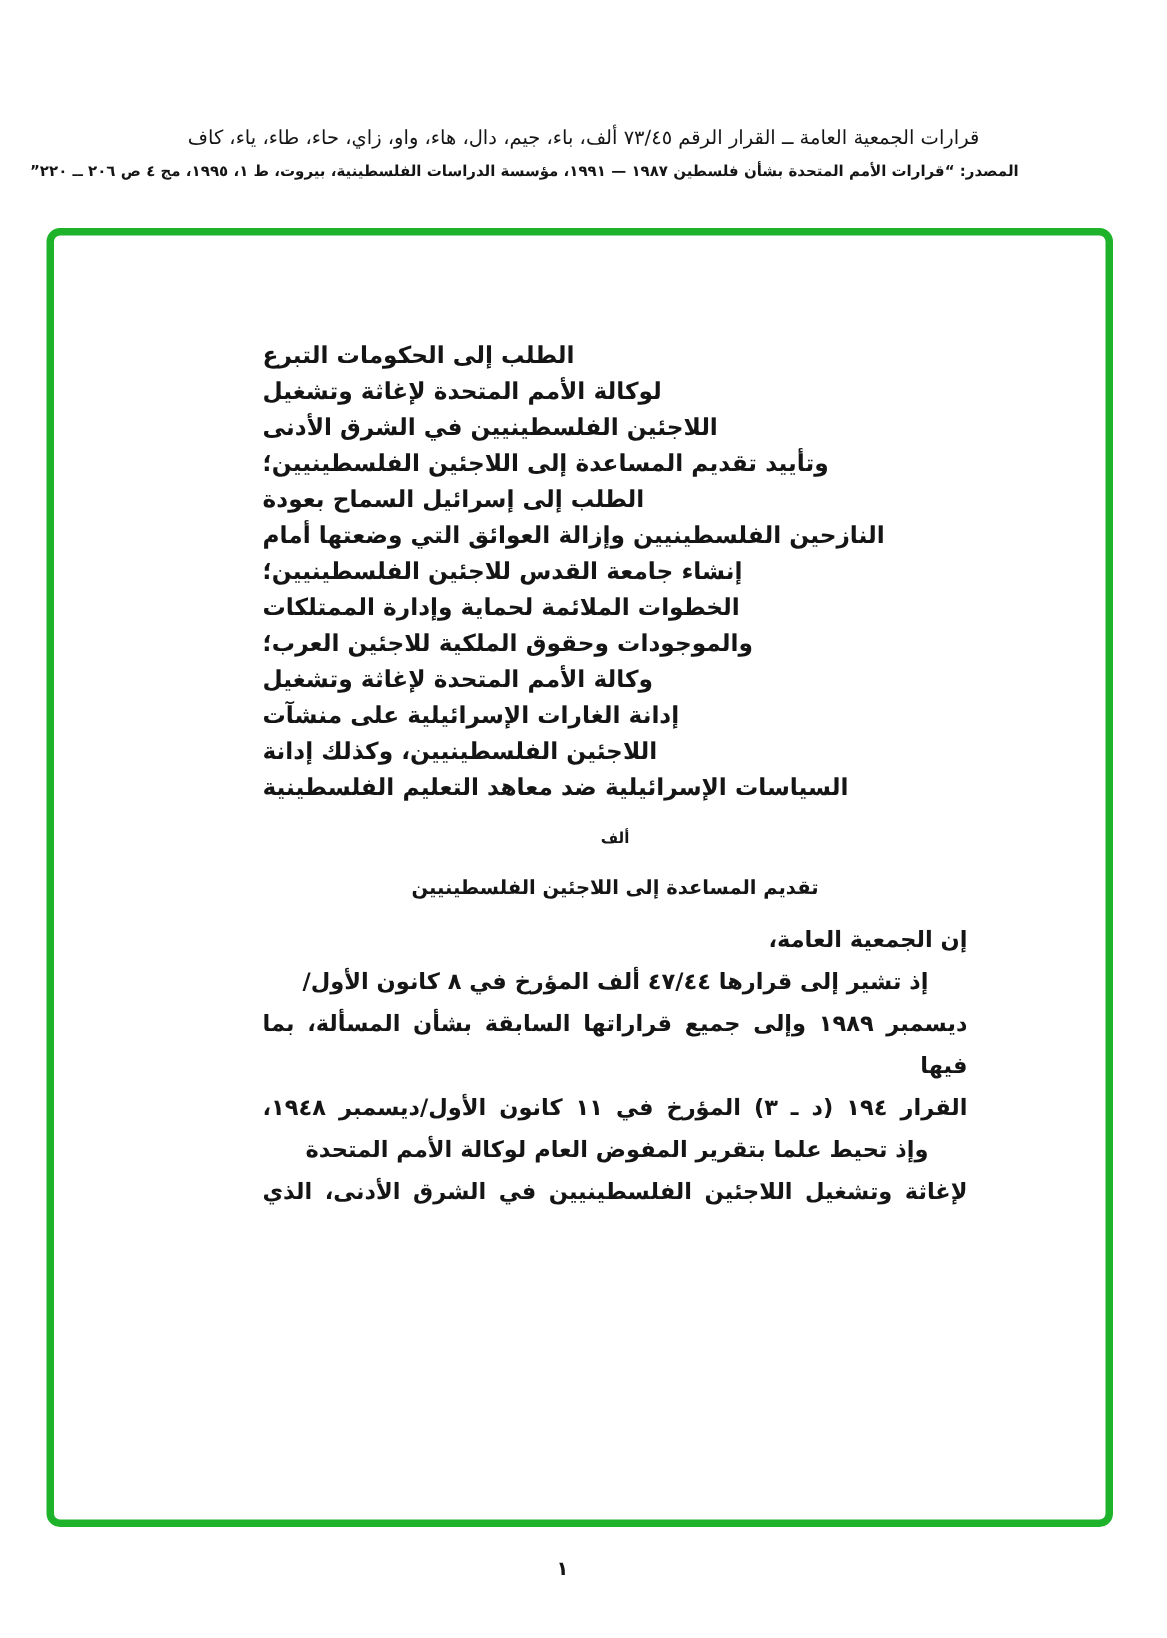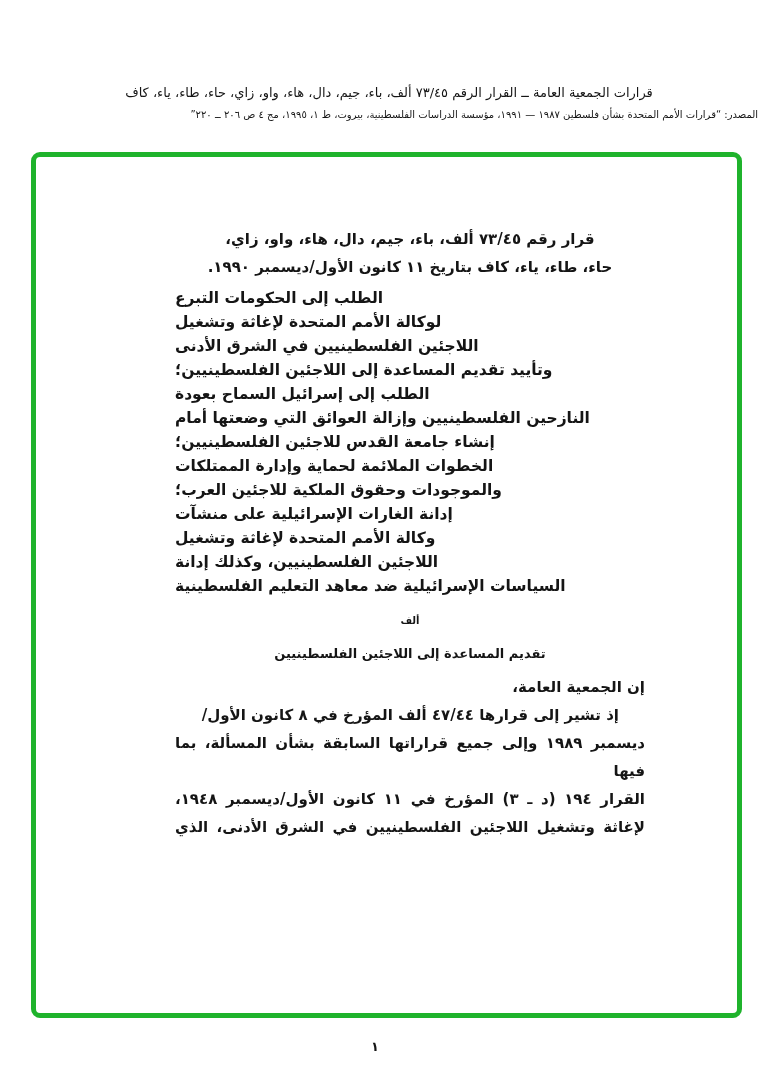--- a/index.html
+++ b/index.html
@@ -12,22 +12,22 @@
     overflow: hidden;
   }
   .hdr-title {
     position: absolute; top: 84px; left: 20px; right: 20px;
     direction: rtl; text-align: center;
     font-size: 13px; font-weight: normal; line-height: 17px;
     letter-spacing: 0.2px;
   }
   .hdr-source {
     position: absolute; top: 108px; left: 20px; right: 20px;
-    direction: rtl; text-align: right;
-    font-size: 10px; font-weight: normal; line-height: 14px;
+    direction: rtl; text-align: left;
+    font-size: 10px; font-weight: bold; line-height: 14px;
   }
   .green-box {
     position: absolute; left: 31px; top: 152px;
     width: 711px; height: 866px;
     box-sizing: border-box;
     border: 5px solid #1fb32c;
     border-radius: 9px;
     background: #ffffff;
   }
   .content {
@@ -72,52 +72,51 @@
 </style>
 </head>
 <body>
 
 <div class="hdr-title">قرارات الجمعية العامة ــ القرار الرقم ٧٣/٤٥ ألف، باء، جيم، دال، هاء، واو، زاي، حاء، طاء، ياء، كاف</div>
 <div class="hdr-source">المصدر: “قرارات الأمم المتحدة بشأن فلسطين ١٩٨٧ — ١٩٩١، مؤسسة الدراسات الفلسطينية، بيروت، ط ١، ١٩٩٥، مج ٤ ص ٢٠٦ ــ ٢٢٠”</div>
 
 <div class="green-box">
   <div class="content">
 
-    <div class="opening">
-      <div>قرار رقم ٧٣/٤٥ ألف، باء، جيم، دال، هاء، واو، زاي،</div>
-      <div>حاء، طاء، ياء، كاف بتاريخ ١١ كانون الأول/ديسمبر ١٩٩٠.</div>
-    </div>
 
     <div class="title-block">
       <div>الطلب إلى الحكومات التبرع</div>
       <div>لوكالة الأمم المتحدة لإغاثة وتشغيل</div>
       <div>اللاجئين الفلسطينيين في الشرق الأدنى</div>
       <div>وتأييد تقديم المساعدة إلى اللاجئين الفلسطينيين؛</div>
       <div>الطلب إلى إسرائيل السماح بعودة</div>
       <div>النازحين الفلسطينيين وإزالة العوائق التي وضعتها أمام</div>
       <div>إنشاء جامعة القدس للاجئين الفلسطينيين؛</div>
       <div>الخطوات الملائمة لحماية وإدارة الممتلكات</div>
       <div>والموجودات وحقوق الملكية للاجئين العرب؛</div>
+      <div>وكالة الأمم المتحدة لإغاثة وتشغيل</div>
       <div>إدانة الغارات الإسرائيلية على منشآت</div>
-      <div>وكالة الأمم المتحدة لإغاثة وتشغيل</div>
       <div>اللاجئين الفلسطينيين، وكذلك إدانة</div>
       <div>السياسات الإسرائيلية ضد معاهد التعليم الفلسطينية</div>
     </div>
 
     <div class="section-letter">ألف</div>
     <div class="section-title">تقديم المساعدة إلى اللاجئين الفلسطينيين</div>
 
     <div class="preamble">
       <div class="pline">إن الجمعية العامة،</div>
 
       <div class="pline indent">
         <span class="lead">إذ تشير</span><span> إلى قرارها ٤٧/٤٤ ألف المؤرخ في ٨ كانون الأول/</span>
       </div>
       <div class="pline stretch">ديسمبر ١٩٨٩ وإلى جميع قراراتها السابقة بشأن المسألة، بما فيها</div>
       <div class="pline stretch">القرار ١٩٤ (د ـ ٣) المؤرخ في ١١ كانون الأول/ديسمبر ١٩٤٨،</div>
 
+      <div class="pline indent">
+        <span class="lead">وإذ تحيط علما</span><span> بتقرير المفوض العام لوكالة الأمم المتحدة</span>
+      </div>
       <div class="pline stretch">لإغاثة وتشغيل اللاجئين الفلسطينيين في الشرق الأدنى، الذي</div>
     </div>
 
   </div>
 </div>
 
 <div class="page-number">١</div>
 
 </body></html>

